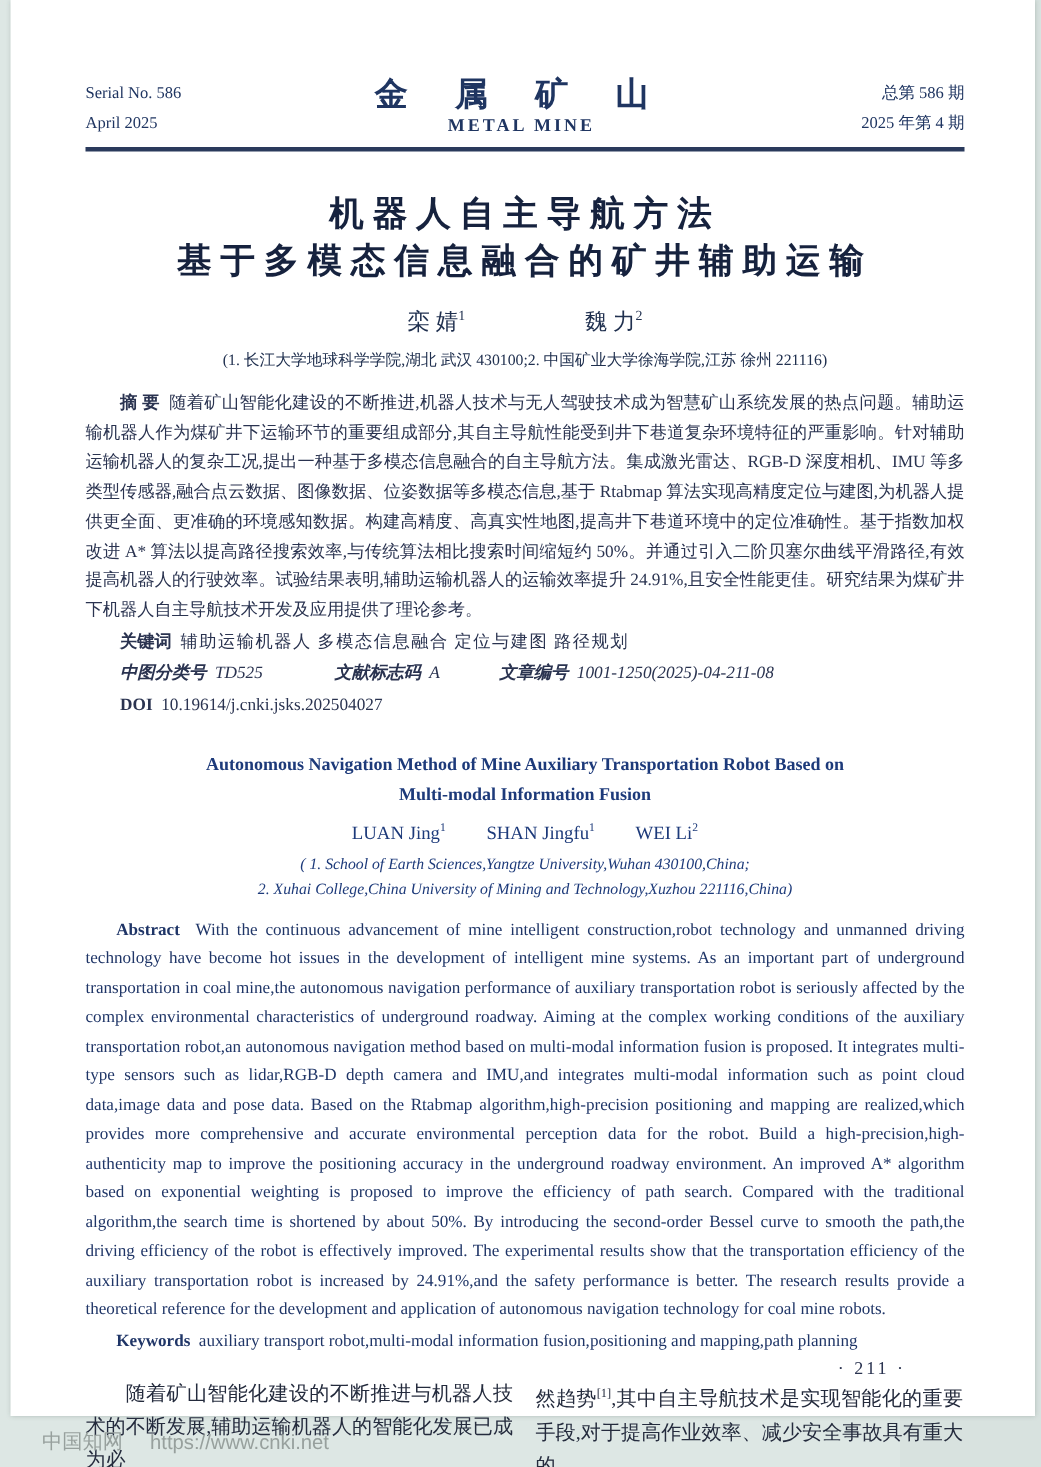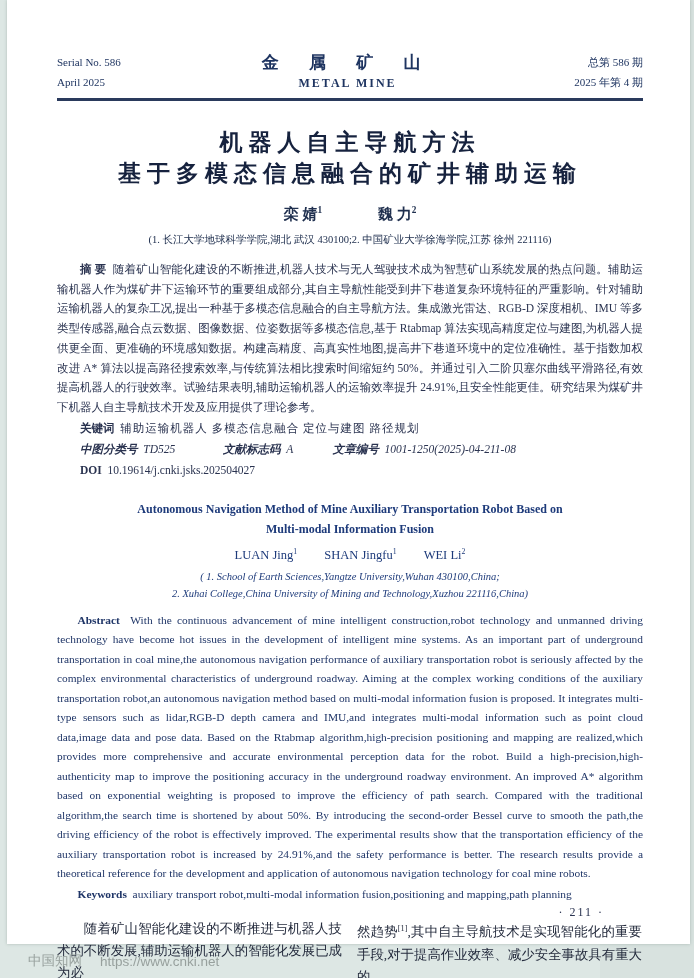--- a/index.html
+++ b/index.html
@@ -23,30 +23,30 @@
     display:flex;justify-content:space-between;align-items:flex-end;
     padding-top:52px;
     border-bottom:3px solid #2a3a5c;
     padding-bottom:6px;
     color:#1f3561;
   }
   .jheader .cell{font-size:11px;line-height:20px;}
   .jheader .left{text-align:left;}
   .jheader .center{text-align:center;}
   .jheader .right{text-align:right;}
-  .jtitle-cn{font-size:17px;font-weight:bold;letter-spacing:13px;line-height:22px;}
+  .jtitle-cn{font-size:22px;font-weight:bold;letter-spacing:13px;line-height:22px;}
   .jtitle-en{font-size:12px;font-weight:bold;letter-spacing:2px;line-height:18px;}
 
   
   .title-cn{
     margin-top:26px;text-align:center;font-weight:bold;
     font-size:23px;line-height:31px;letter-spacing:6px;color:#16223e;
   }
   .authors-cn{margin-top:16px;text-align:center;font-size:15px;color:#20304f;}
-  .authors-cn .author{margin:0 26px;font-weight:bold;}
+  .authors-cn .author{margin:0 38px;}
   sup{font-size:.62em;}
   .affil-cn{margin-top:9px;text-align:center;font-size:10.5px;color:#20304f;}
 
   
   .abs-cn{
     margin-top:13px;font-size:11.5px;line-height:19.7px;
     text-align:justify;color:#2a3350;text-indent:2em;
   }
   .lbl{font-weight:bold;}
   .kw-cn{margin-top:1px;font-size:11.5px;line-height:19.7px;padding-left:2em;color:#2a3350;}

